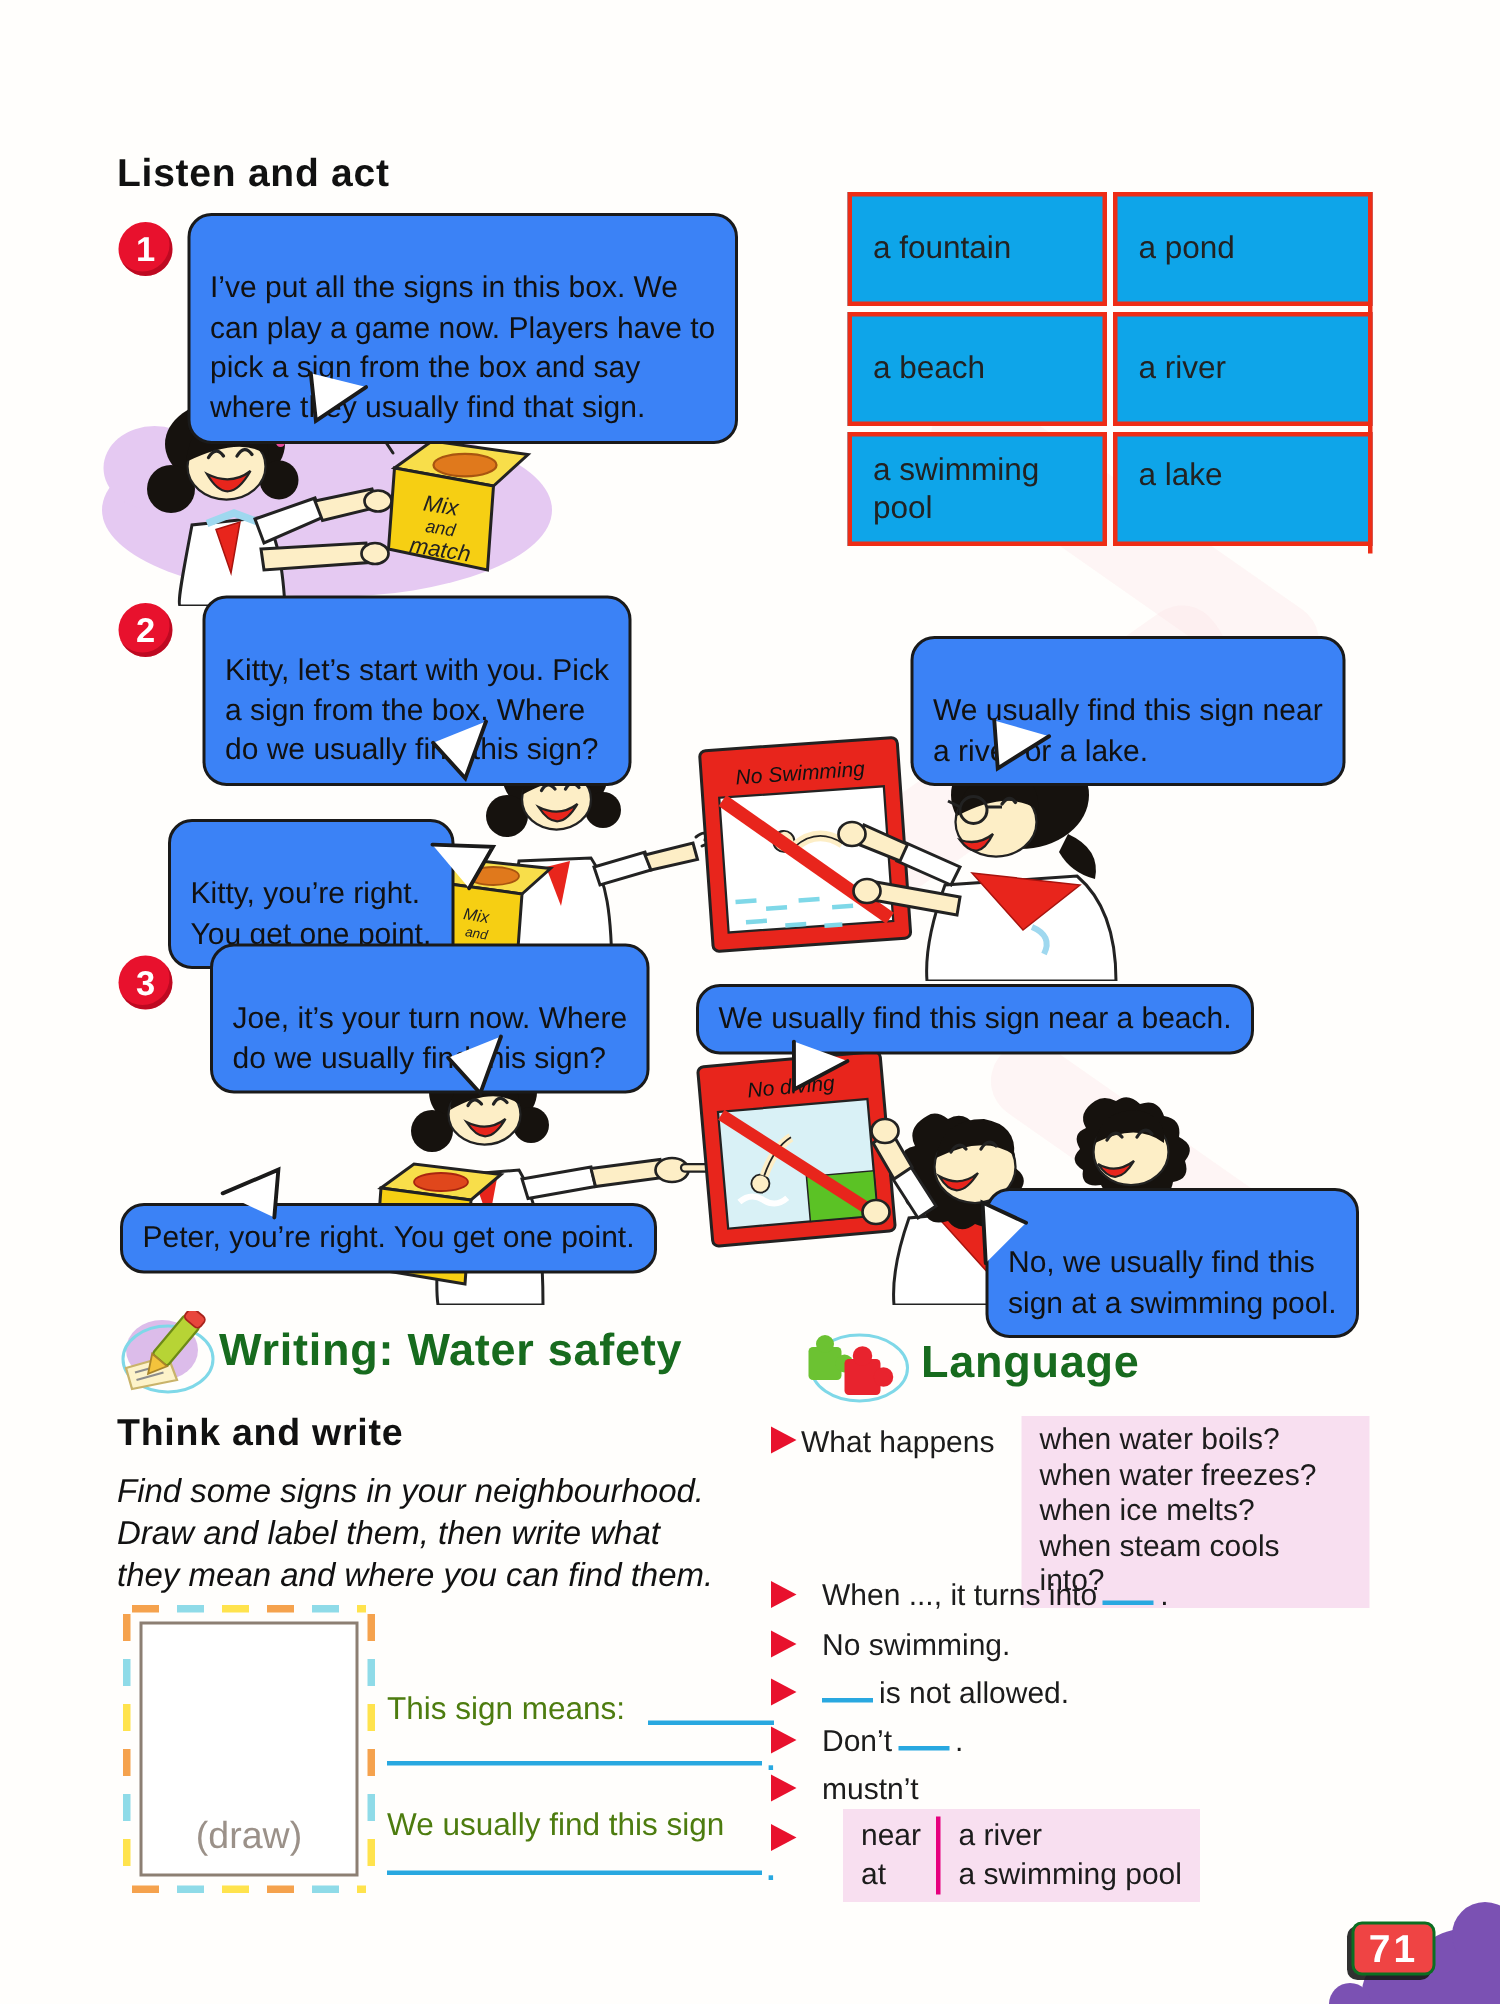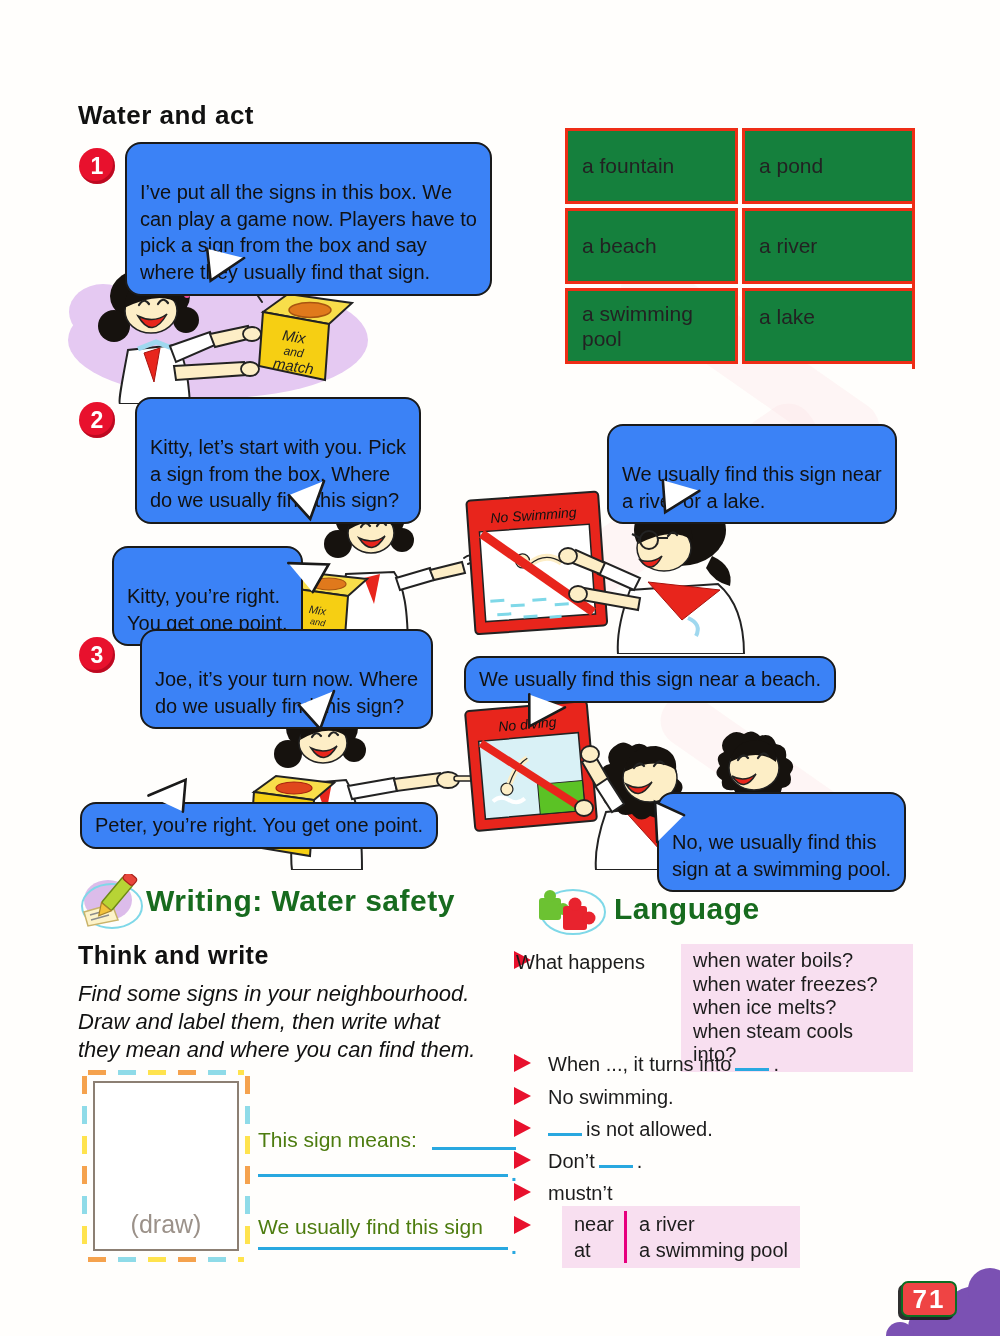--- a/index.html
+++ b/index.html
@@ -22,21 +22,21 @@
 
   
   .bubble { position:absolute; background:#3b82f6; border:2.5px solid #1a1a1a;
             border-radius:16px; padding:8px 13px; font-size:20px; line-height:1.34;
             color:#111; white-space:pre-line; z-index:5; width:max-content; }
   .tail { position:absolute; z-index:6; }
 
   
   .loc-table { position:absolute; left:565px; top:128px; width:350px;
                display:grid; grid-template-columns:1fr 1fr; grid-auto-rows:76px; gap:4px; }
-  .loc-cell { border:3px solid #ee2d16; background:#15803d; display:flex; align-items:center;
+  .loc-cell { border:3px solid #ee2d16; background:#0ea5e9; display:flex; align-items:center;
               padding:0 14px; font-size:21px; color:#222; line-height:1.15; }
   .loc-right { position:absolute; left:912px; top:128px; width:3px; height:241px; background:#ee2d16; }
 
   
   .tri { display:inline-block; width:0; height:0;
          border-left:17px solid #e8112d; border-top:9px solid transparent;
          border-bottom:9px solid transparent; }
   .lang-text { position:absolute; font-size:20px; color:#1c1c1c; }
   .pinkbox { position:absolute; background:#f8dff0; padding:5px 12px; font-size:20px;
              line-height:23.5px; color:#1c1c1c; }
@@ -74,21 +74,21 @@
 </style>
 </head>
 <body>
 
 <div class="page">
 
   <div class="wm" style="left:600px; top:330px; width:300px; height:58px; transform:rotate(35deg);"></div>
   <div class="wm" style="left:520px; top:480px; width:320px; height:58px; transform:rotate(-35deg);"></div>
   <div class="wm" style="left:640px; top:760px; width:280px; height:52px; transform:rotate(35deg);"></div>
 
-  <div class="abs h-black" style="left:78px; top:100px; font-size:26px;">Water and act</div>
+  <div class="abs h-black" style="left:78px; top:100px; font-size:26px;">Listen and act</div>
 
   <div class="stepnum" style="left:79px; top:148px;">1</div>
 
   <div class="bubble" style="left:125px; top:142px;">
     <span>I’ve put all the signs in this box. We
 can play a game now. Players have to
 pick a sign from the box and say
 where they usually find that sign.</span>
   </div>
   <svg class="tail" style="left:200px; top:250px; transform:rotate(14deg);" width="44" height="36" viewBox="0 0 44 36">
@@ -360,41 +360,41 @@
     <div class="draw-inner">
       <div class="draw-label">(draw)</div>
     </div>
   </div>
 
   <div class="wtext" style="left:258px; top:1128px;">This sign means:</div>
   <div class="wline" style="left:432px; top:1128px; width:84px; height:22px;"></div>
   <div class="wline" style="left:258px; top:1155px; width:250px; height:22px;"></div>
   <div class="wperiod" style="left:511px; top:1162px;">.</div>
 
-  <div class="wtext" style="left:258px; top:1205px;margin-top:10px;">We usually find this sign</div>
+  <div class="wtext" style="left:258px; top:1205px;">We usually find this sign</div>
   <div class="wline" style="left:258px; top:1228px; width:250px; height:22px;"></div>
   <div class="wperiod" style="left:511px; top:1235px;">.</div>
 
   <svg class="abs" style="left:533px; top:884px;" width="74" height="58" viewBox="0 0 74 58">
     <ellipse cx="40" cy="28" rx="32" ry="22" fill="none" stroke="#7fd8e8" stroke-width="2"></ellipse>
     <g fill="#6cc232">
       <rect x="6" y="14" width="22" height="22" rx="3"></rect>
       <circle cx="17" cy="12" r="6"></circle>
         <circle cx="30" cy="25" r="6"></circle>
     </g>
     <g fill="#e8232e">
       <rect x="30" y="22" width="24" height="24" rx="3"></rect>
       <circle cx="42" cy="20" r="6.5"></circle>
         <circle cx="56" cy="34" r="6.5"></circle>
     </g>
   </svg>
   <div class="abs h-green" style="left:614px; top:892px; font-size:30px;">Language</div>
 
   <span class="tri abs" style="left:514px; top:951px;"></span>
-  <div class="lang-text" style="left:516px; top:951px;">What happens</div>
+  <div class="lang-text" style="left:534px; top:951px;">What happens</div>
   <div class="pinkbox" style="left:681px; top:944px; width:232px;">
     <div>when water boils?</div>
     <div>when water freezes?</div>
     <div>when ice melts?</div>
     <div>when steam cools into?</div>
   </div>
 
   <span class="tri abs" style="left:514px; top:1054px;"></span>
   <div class="lang-text" style="left:548px; top:1053px;">
     <span>When ..., it turns into</span><span class="blank"></span><span>.</span>

